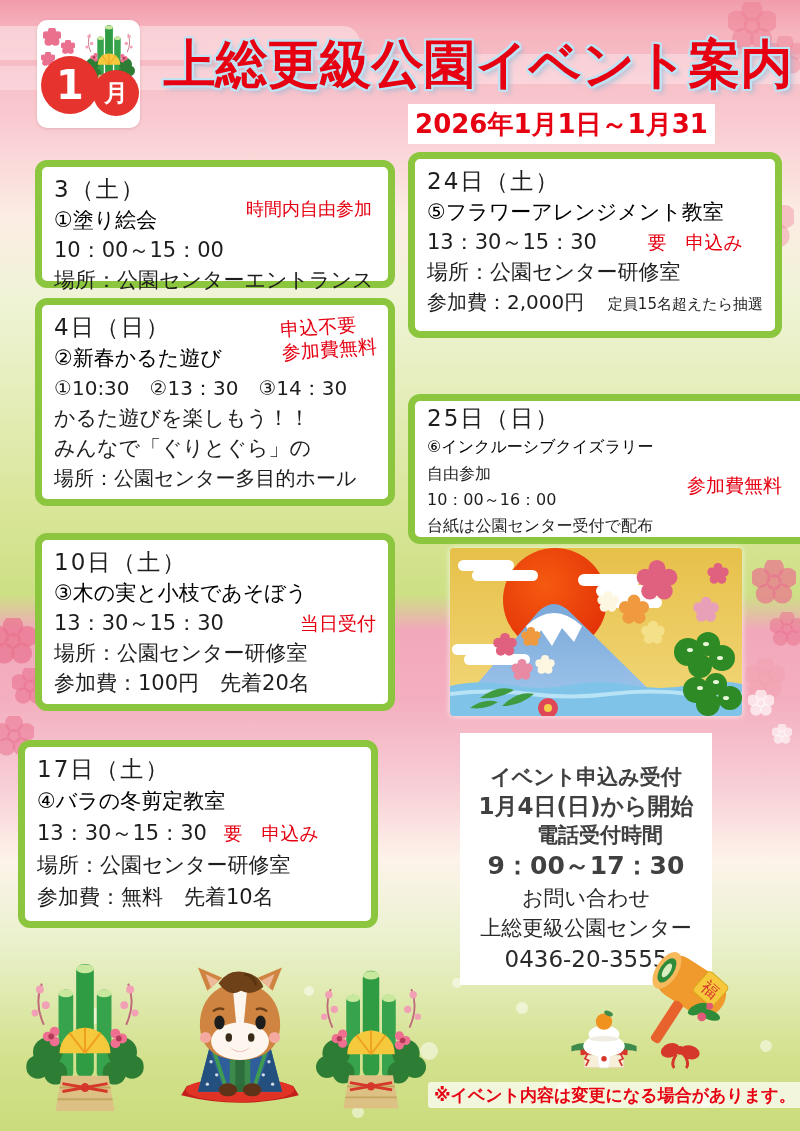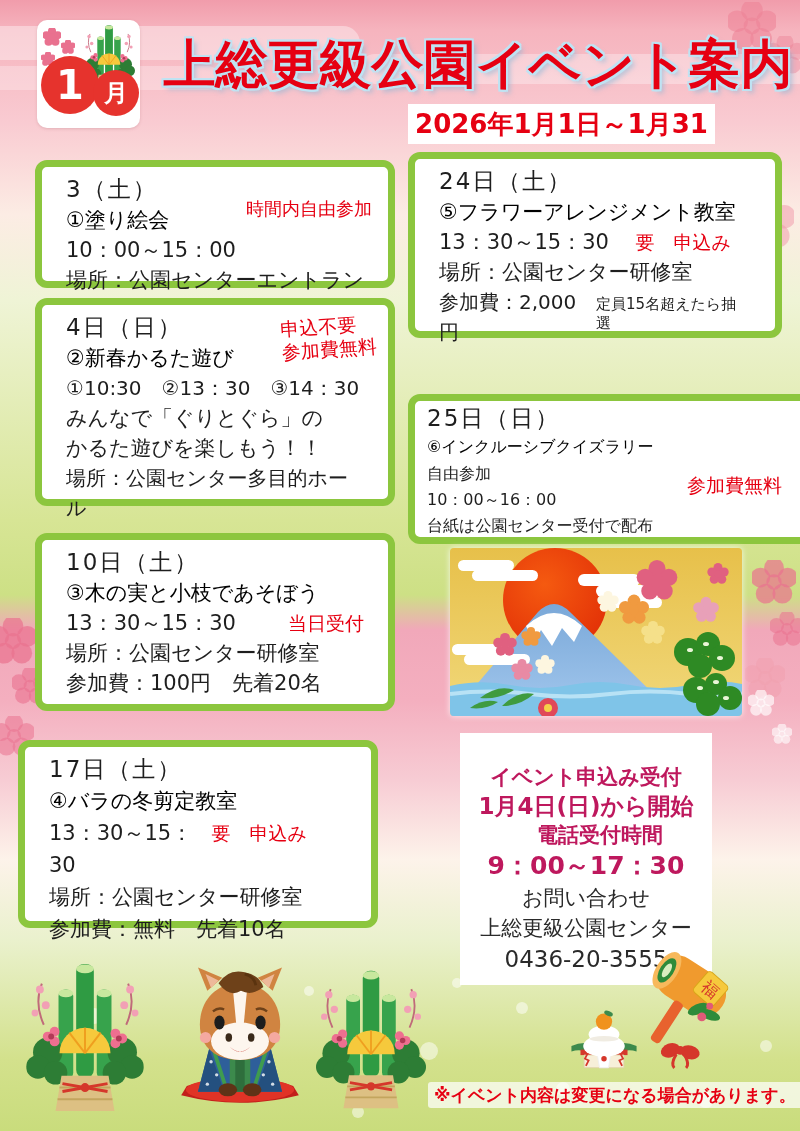--- a/index.html
+++ b/index.html
@@ -28,21 +28,21 @@
     text-shadow:2px 0 0 #bfe3f3,-2px 0 0 #bfe3f3,0 2px 0 #bfe3f3,0 -2px 0 #bfe3f3,
       2px 2px 0 #bfe3f3,-2px -2px 0 #bfe3f3,2px -2px 0 #bfe3f3,-2px 2px 0 #bfe3f3,
       4px 4px 5px rgba(120,180,215,.55);
     text-align:center;
   }
   .date-bar{position:absolute;left:408px;top:104px;width:307px;height:40px;background:#fff;
     color:#e60012;font-weight:bold;font-size:26px;line-height:40px;text-align:center;}
 
   
   .event-box{position:absolute;background:#fff;border:7px solid #8cc63e;border-radius:12px;
-    box-sizing:border-box;padding:6px 24px;color:#1e1e1e;}
+    box-sizing:border-box;padding:6px 12px;color:#1e1e1e;}
   .ev-date{font-size:23px;line-height:32px;letter-spacing:2px;color:#1e1e1e;}
   .ev-title{font-size:21px;line-height:30px;color:#000000;}
   .ev-line{font-size:21px;line-height:30px;color:#1e1e1e;}
   .ev-line.sm{font-size:20px;}
   .ev-row{display:flex;justify-content:space-between;align-items:baseline;}
   .ev-badge{color:#e60012;font-size:18px;white-space:nowrap;}
   .badge-abs1{position:absolute;right:16px;top:30px;}
   .badge-wrap2{position:absolute;right:12px;top:10px;transform:rotate(-4deg);
     color:#e60012;font-size:19px;line-height:23px;text-align:left;}
   .badge-abs6{position:absolute;right:22px;top:72px;font-size:19px;}
@@ -50,21 +50,21 @@
   .box4 .ev-date,.box4 .ev-title,.box4 .ev-line{line-height:32px;}
   .box6{padding:3px 12px;}
   .box6 .ev-date{line-height:29px;}
   .box6 .ev-title{font-size:16px;line-height:28px;}
   .box6 .ev-line{font-size:16px;line-height:26px;}
 
   
   .contact-box{position:absolute;left:460px;top:733px;width:252px;height:252px;background:#fff;
     box-sizing:border-box;padding-top:30px;text-align:center;}
   .ct{white-space:nowrap;}
-  .ct-red{color:#be185d;font-weight:bold;}
+  .ct-red{color:#404040;font-weight:bold;}
   .ct1{font-size:21px;line-height:28px;}
   .ct2{font-size:23px;line-height:30px;}
   .ct3{font-size:21px;line-height:28px;margin-left:28px;}
   .ct4{font-size:25px;line-height:34px;}
   .ct5,.ct6{font-size:21px;line-height:30px;color:#2a2a2a;}
   .ct7{font-size:23px;line-height:32px;color:#2a2a2a;}
 
   .fuji-wrap{position:absolute;left:450px;top:548px;width:292px;height:168px;border-radius:4px;
     overflow:hidden;box-shadow:0 0 6px rgba(255,255,255,.8);}
 
@@ -221,22 +221,22 @@
   </section>
 
   <section class="event-box" style="left:35px;top:298px;width:360px;height:208px">
     <div class="ev-date">4日（日）</div>
     <div class="badge-wrap2">
       <div>申込不要</div>
       <div>参加費無料</div>
     </div>
     <div class="ev-title">②新春かるた遊び</div>
     <div class="ev-line sm">①10:30　②13：30　③14：30</div>
+    <div class="ev-line">かるた遊びを楽しもう！！</div>
     <div class="ev-line">みんなで「ぐりとぐら」の</div>
-    <div class="ev-line">かるた遊びを楽しもう！！</div>
     <div class="ev-line sm">場所：公園センター多目的ホール</div>
   </section>
 
   <section class="event-box" style="left:35px;top:533px;width:360px;height:178px">
     <div class="ev-date">10日（土）</div>
     <div class="ev-title">③木の実と小枝であそぼう</div>
     <div class="ev-row">
       <span class="ev-line">13：30～15：30</span>
       <span class="ev-badge" style="font-size:19px">当日受付</span>
     </div>

